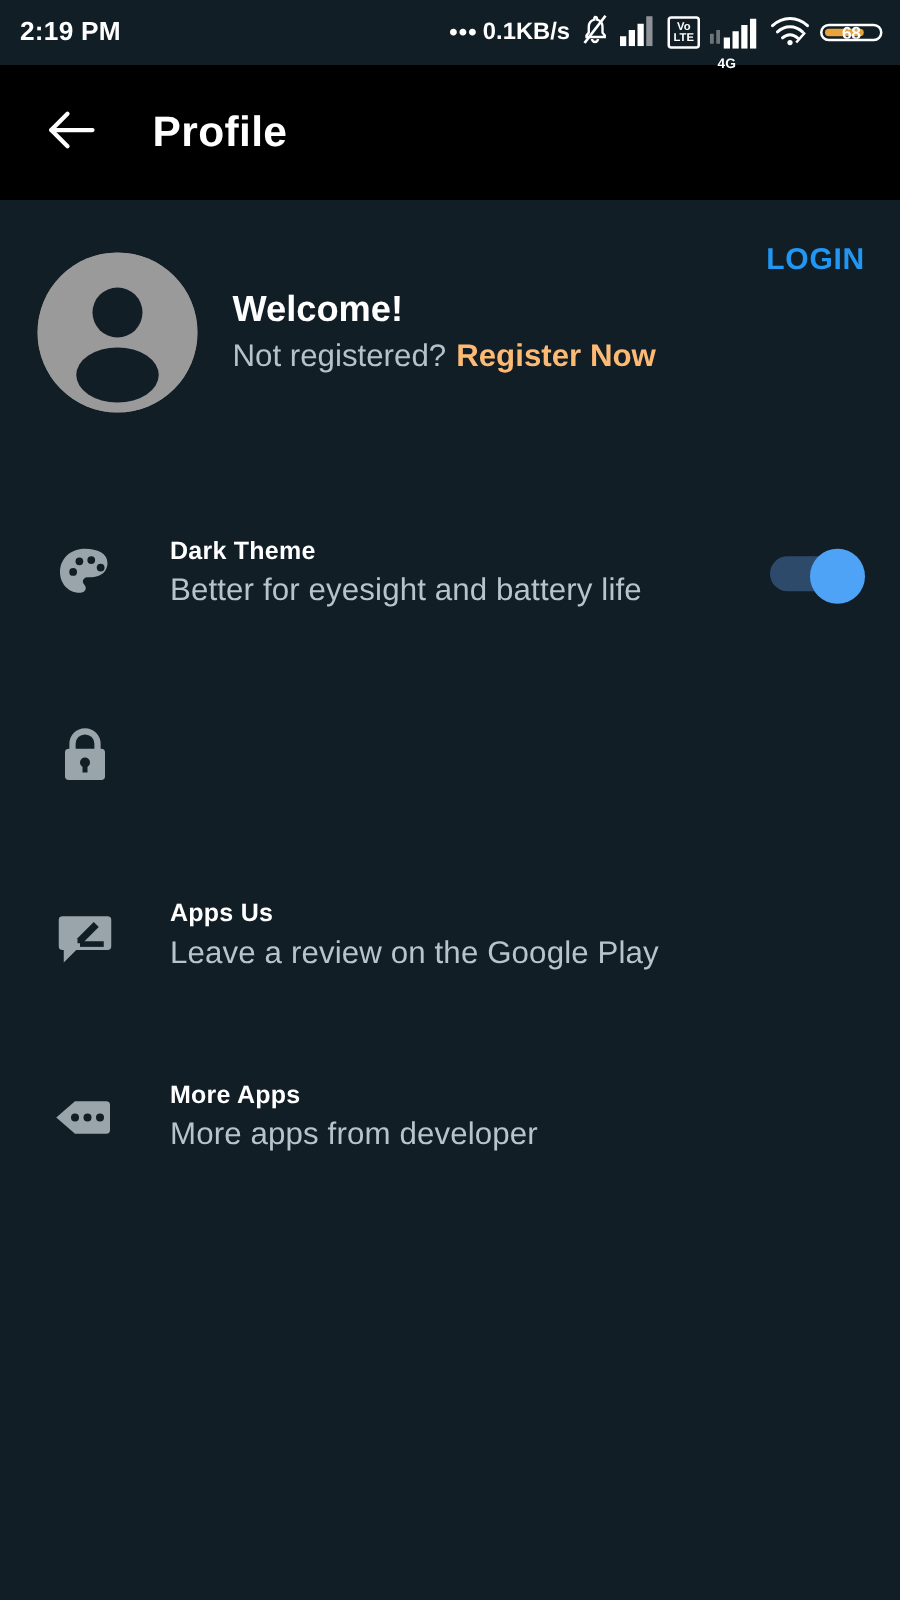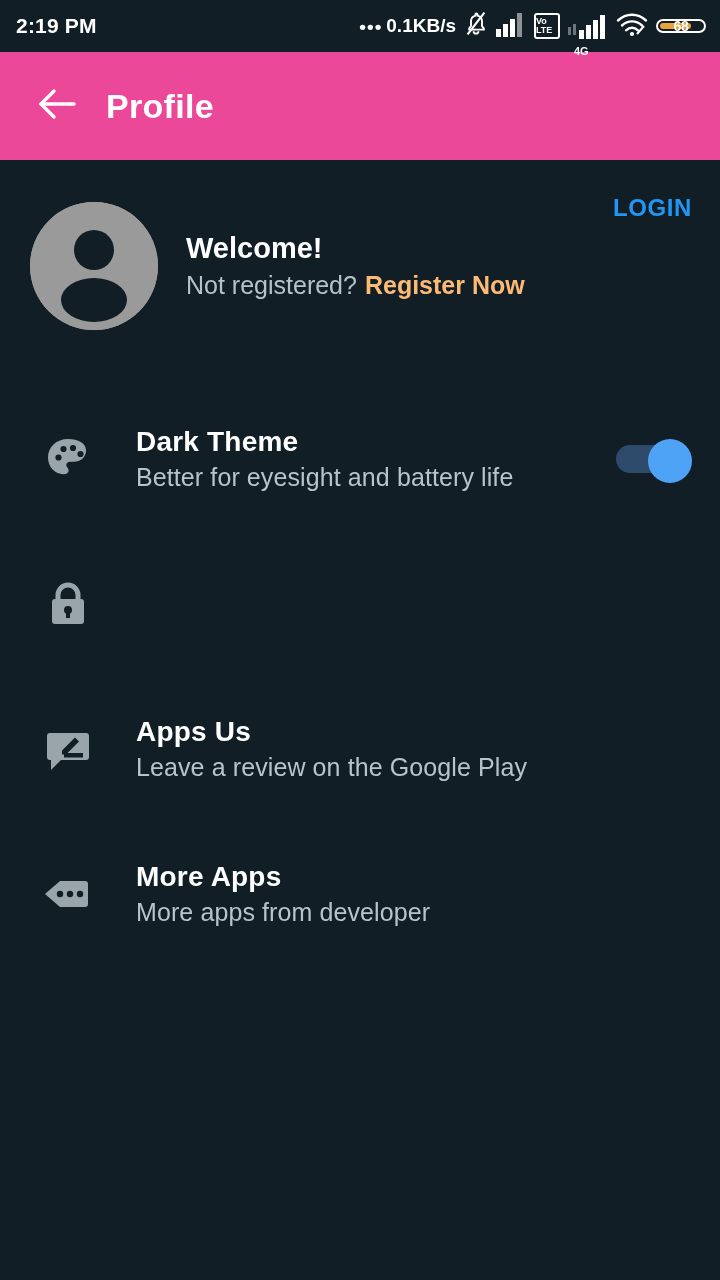--- a/index.html
+++ b/index.html
@@ -30,21 +30,21 @@
     display:flex; align-items:center; gap:4px;
     font-size:19px; font-weight:bold; white-space:nowrap;
   }
   .net-dots{ letter-spacing:1px; font-size:19px; line-height:1; }
   .sb-icon{ display:block; }
 
   .volte-box{
     border:2px solid #ffffff; border-radius:3px;
     width:26px; height:26px;
     display:flex; flex-direction:column;
-    align-items:flex-start; justify-content:center;
+    align-items:center; justify-content:center;
     line-height:1;
   }
   .volte-box span{ font-size:9px; font-weight:bold; }
 
   .sig-group{ display:flex; align-items:flex-end; gap:2px; position:relative; }
   .g4-label{
     position:absolute; top:-12px; left:6px;
     font-size:11px; font-weight:bold;margin-top:44px;
   }
 
@@ -61,23 +61,23 @@
   }
   .battery-text{
     position:relative;
     font-size:14px; font-weight:bold; color:#ffffff;
     letter-spacing:-.3px;
   }
 
   
   .app-bar{
     height:108px; width:100%;
-    background:#ec4899;
+    background:#000000;
     display:flex; align-items:center;
-    padding-left:36px; gap:26px;
+    padding-left:36px; gap:42px;
   }
   .back-btn{
     width:44px; height:44px;
     display:flex; align-items:center; justify-content:center;
     cursor:pointer;
   }
   .app-title{
     color:#ffffff; font-size:34px; font-weight:bold;
     letter-spacing:.3px;
   }
@@ -117,21 +117,21 @@
     display:flex; align-items:center;
     height:145px;
     padding-left:42px; padding-right:24px;
   }
   .row-icon{
     width:52px; height:52px; flex:0 0 auto;
     display:flex; align-items:center; justify-content:center;
   }
   .row-text{ margin-left:42px; }
   .row-title{
-    color:#ffffff; font-size:28px; font-weight:bold;
+    color:#ffffff; font-size:20px; font-weight:bold;
     margin-bottom:5px; letter-spacing:.2px;
   }
   .row-sub{
     color:#b8c4cc; font-size:25px; letter-spacing:.1px;
   }
 
   .switch{
     position:absolute; right:28px; top:50%;
     transform:translateY(-50%);
     width:76px; height:32px;

